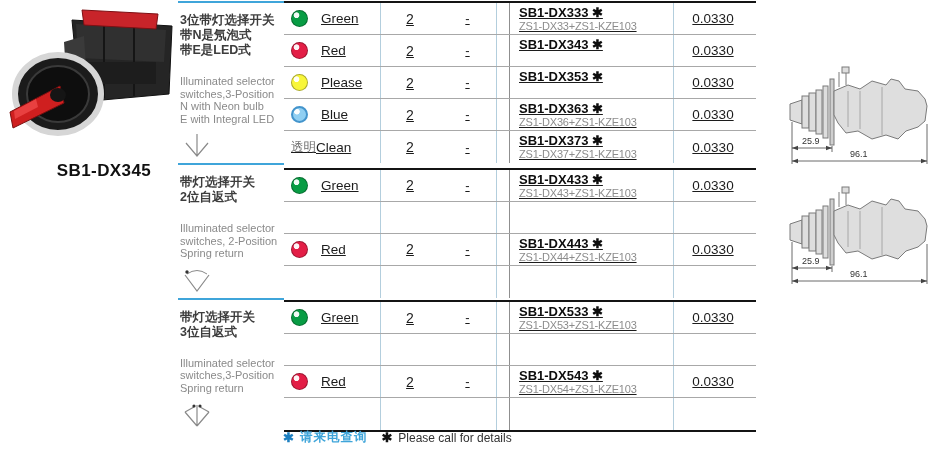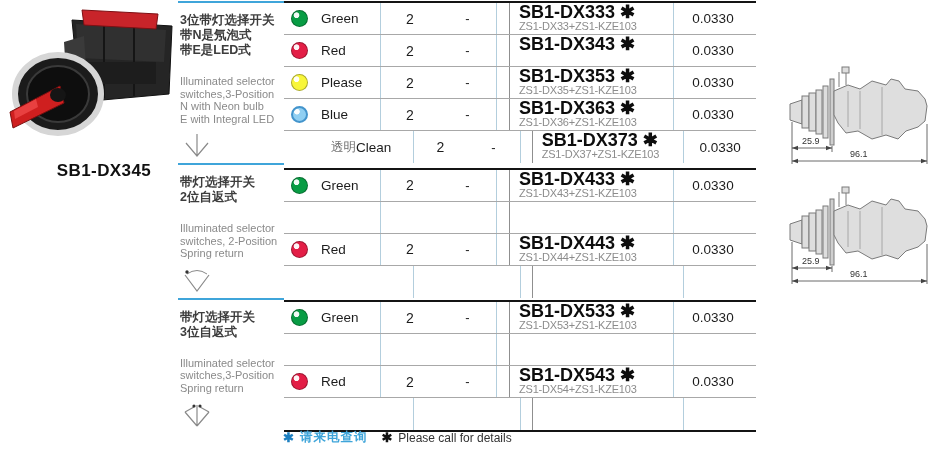--- a/index.html
+++ b/index.html
@@ -15,35 +15,35 @@
   
   .content { position:absolute; left:178px; top:1px; width:580px; }
   .section { display:flex; align-items:flex-end; }
   .desc { width:106px; border-top:2px solid #3fa5da; padding:10px 2px 0 2px; }
   .zh-title { font-size:12.5px; font-weight:700; color:#3d3d3d; line-height:15px; }
   .en-desc  { font-size:11px; color:#8a8a8a; line-height:12.5px; margin-top:17px; }
   .sym { margin-top:8px; margin-left:2px; }
 
   .rows { width:472px; border-top:2px solid #141414; }
   .rows.last { border-bottom:2px solid #141414; }
-  .row { display:flex; height:32px; border-bottom:1px solid #a8a8a8; }
-  .row:last-child { border-bottom:none;margin-left:40px; }
+  .row { display:flex; height:32px; border-bottom:1px solid #a8a8a8;text-decoration:underline; }
+  .row:last-child { border-bottom:none; }
 
   .c-color { width:97px; display:flex; align-items:center; padding-left:7px;
              border-right:1px solid #b3cedd; }
   .dot { width:17px; height:17px; border-radius:50%; border:1px solid rgba(0,0,0,.3);
          margin-right:13px; flex:none; }
   .zh-inline { font-size:12.5px; color:#6e6e6e; }
   .color-label { font-size:13.5px; color:#1c1c1c; }
   .c-qty  { width:58px; display:flex; align-items:center; justify-content:center; font-size:14px; }
   .c-dash { width:58px; display:flex; align-items:center; justify-content:center; font-size:13px;
             border-right:1px solid #b3cedd; }
   .c-gap  { width:13px; border-right:1px solid #8f8f8f; }
   .c-code { width:164px; padding:2px 0 0 9px; border-right:1px solid #b3cedd; }
-  .code-main { font-size:18px; font-weight:700; color:#0d0d0d; line-height:15px; }
+  .code-main { font-size:13px; font-weight:700; color:#0d0d0d; line-height:15px; }
   .code-sub  { font-size:11px; color:#8c8c8c; line-height:13px; letter-spacing:-.2px; }
   .c-weight { width:78px; display:flex; align-items:center; justify-content:center; font-size:13.5px; }
 
   
   .footer { position:absolute; left:283px; top:429px; display:flex; align-items:center; gap:6px; }
   .f-star-cyan { color:#1d7fc0; font-size:13px; font-weight:700; }
   .f-zh { color:#3fa5da; font-size:12.5px; font-weight:700; letter-spacing:1px; }
   .f-star-dark { color:#111; font-size:13px; font-weight:700; margin-left:8px; }
   .f-en { color:#333; font-size:12px; }
 
@@ -128,21 +128,20 @@
         <div class="row">
           <div class="c-color">
             <span class="dot" style="background: radial-gradient(circle at 30% 28%, rgba(255, 255, 255, 0.95) 0px, rgba(255, 255, 255, 0.95) 2.5px, rgba(255, 255, 255, 0) 3.2px), rgb(248, 246, 58);"></span>
             <span class="color-label">Please</span>
           </div>
           <div class="c-qty">2</div>
           <div class="c-dash">-</div>
           <div class="c-gap"></div>
           <div class="c-code">
             <div class="code-main">SB1-DX353 ✱</div>
-            <div class="code-sub">ZS1-DX35+ZS1-KZE103</div>
           </div>
           <div class="c-weight">0.0330</div>
         </div>
         <div class="row">
           <div class="c-color">
             <span class="dot" style="background: radial-gradient(circle at 30% 28%, rgba(255, 255, 255, 0.95) 0px, rgba(255, 255, 255, 0.95) 2.5px, rgba(255, 255, 255, 0) 3.2px), rgb(144, 207, 242); border-color: rgb(67, 148, 204); border-width: 2px;"></span>
             <span class="color-label">Blue</span>
           </div>
           <div class="c-qty">2</div>
           <div class="c-dash">-</div>

